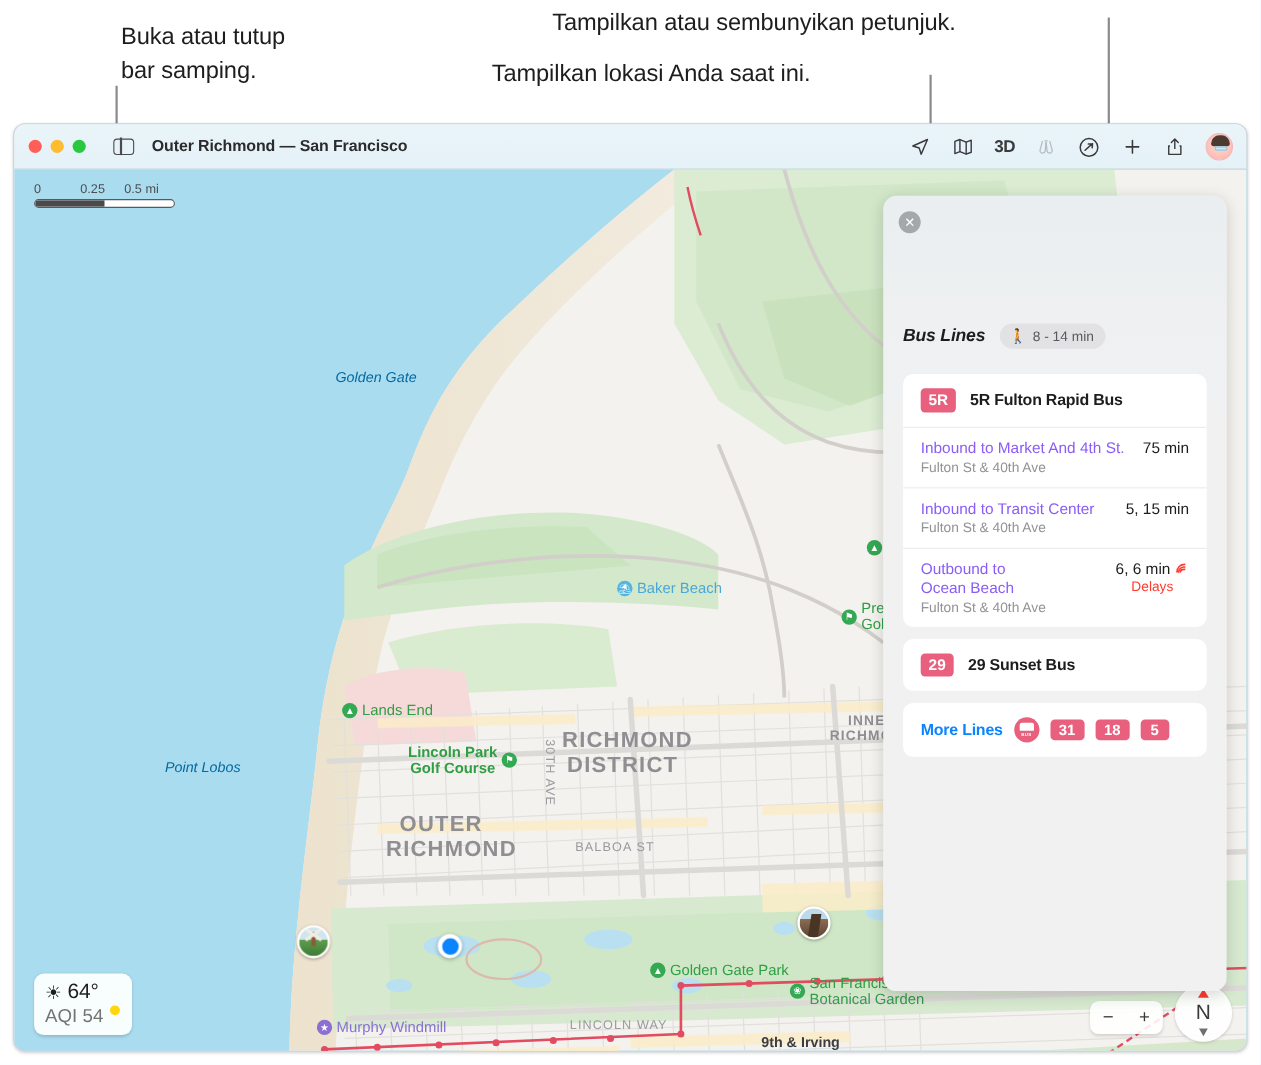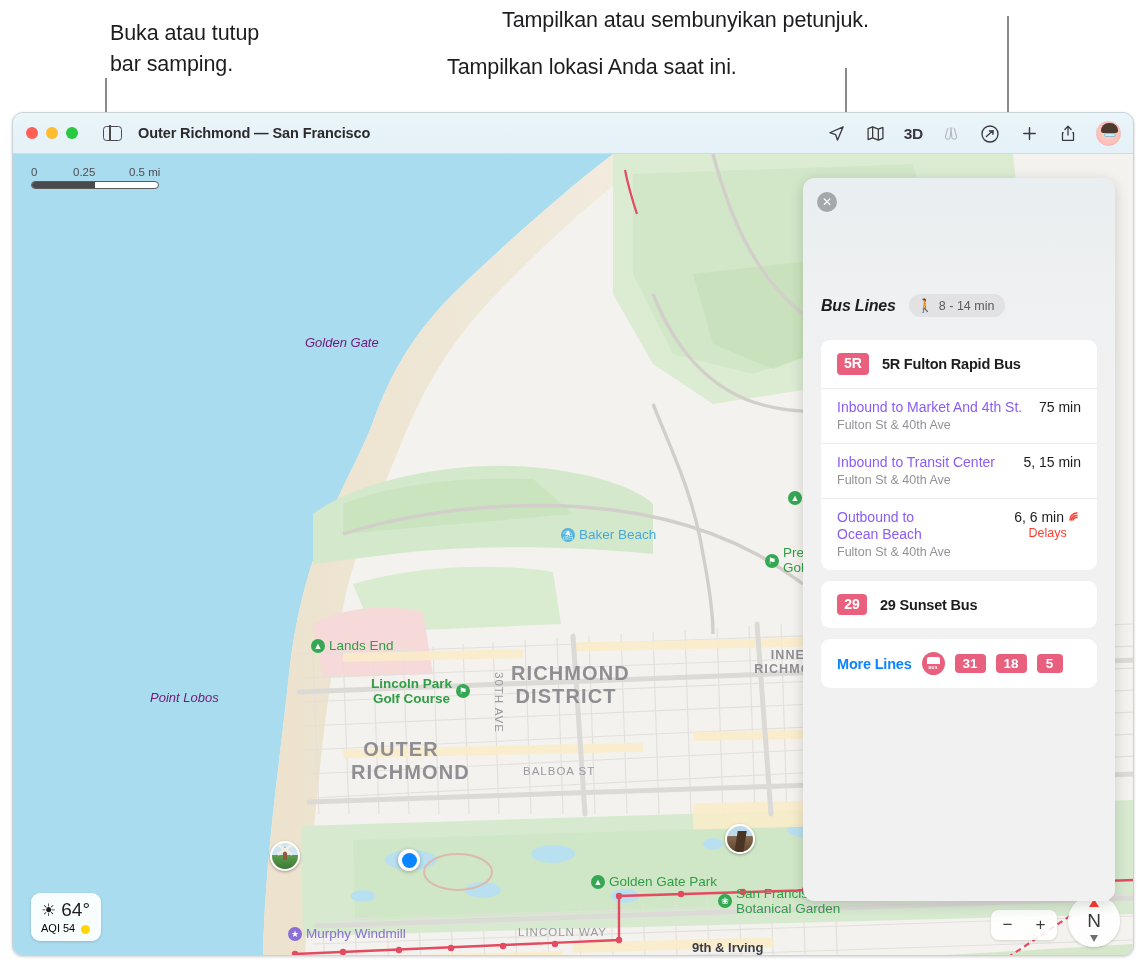--- a/index.html
+++ b/index.html
@@ -88,21 +88,21 @@
   
   #map {
     position: absolute; left: 0; top: 41px;
     width: 1122px; height: 803px;
     background: #aadcf0;
     overflow: hidden;
   }
   #map svg.base { position:absolute; left:0; top:0; }
 
   .mlabel { position:absolute; white-space:nowrap; pointer-events:none; }
-  .water-label { font-style: italic; color:#701a75; font-size:13px; text-align:center; line-height:1.15; }
+  .water-label { font-style: italic; color:#0369a1; font-size:13px; text-align:center; line-height:1.15; }
   .hood { color:#8e8e93; font-weight:bold; font-size:20px; letter-spacing:1.1px; text-align:center; line-height:1.18; }
   .street { color:#9a9a9f; font-size:11.5px; letter-spacing:1px; font-weight:500;}
   .street.vert { writing-mode: vertical-rl; }
   .poi { color:#2f9e44; font-size:13.5px; font-weight:500; display:flex; align-items:center; gap:4px; }
   .poi.park { color:#2f9e44; }
   .poi.beach { color:#4aa8d8; }
   .poi.purple { color:#8b6fd4; }
   .poi-ico { width:14px; height:14px; border-radius:50%; display:inline-flex; align-items:center; justify-content:center;
              font-size:9px; color:#fff; flex:none; }
   .poi.park .poi-ico { background:#34a853; }
@@ -132,21 +132,21 @@
   #scale-bar i { position:absolute; left:0; top:0; bottom:0; width:50%; background:#4a4a4c; }
 
   
   #weather {
     position:absolute; left:18px; bottom:16px;
     background:rgba(255,255,255,.92); border-radius:9px;
     padding:6px 11px 7px 10px; box-shadow:0 1px 3px rgba(0,0,0,.16);
     display:flex; flex-direction:column; gap:1px;
   }
   #weather .wtop { display:flex; align-items:center; gap:5px; font-size:19px; color:#1d1d1f; }
-  #weather .wbot { display:flex; align-items:flex-end; gap:6px; font-size:11px; color:#000000; font-weight:500; }
+  #weather .wbot { display:flex; align-items:flex-start; gap:6px; font-size:17px; color:#737373; font-weight:500; }
   #aqi-dot { width:9px; height:9px; border-radius:50%; background:#ffd60a; display:inline-block; }
 
   
   #zoomctl {
     position:absolute; right:78px; bottom:17px;
     background:rgba(255,255,255,.88); border-radius:8px;
     display:flex; align-items:center; box-shadow:0 1px 3px rgba(0,0,0,.14);
   }
   #zoomctl button {
     width:33px; height:30px; border:0; background:transparent; cursor:pointer;
@@ -454,21 +454,21 @@
         </g>
         <path d="M612 16 C616 36 620 48 624 60" stroke="#e24b60" stroke-width="2.2" fill="none"></path>
 
         <path d="M860 803 C900 830 940 860 980 900" stroke="#d2cfca" stroke-width="3" fill="none"></path>
       </svg>
 
       <div id="scalebar">
         <div id="scale-ticks">
           <span style="left:0px;">0</span>
           <span style="left:42px;">0.25</span>
-          <span style="left:98px;">0.5 mi</span>
+          <span style="left:82px;">0.5 mi</span>
         </div>
         <div id="scale-bar">
             <i></i>
           </div>
       </div>
 
       <div class="mlabel water-label" style="left:292px; top:182px; width:70px;">Golden
 Gate</div>
       <div class="mlabel water-label" style="left:137px; top:537px;">Point Lobos</div>
 

